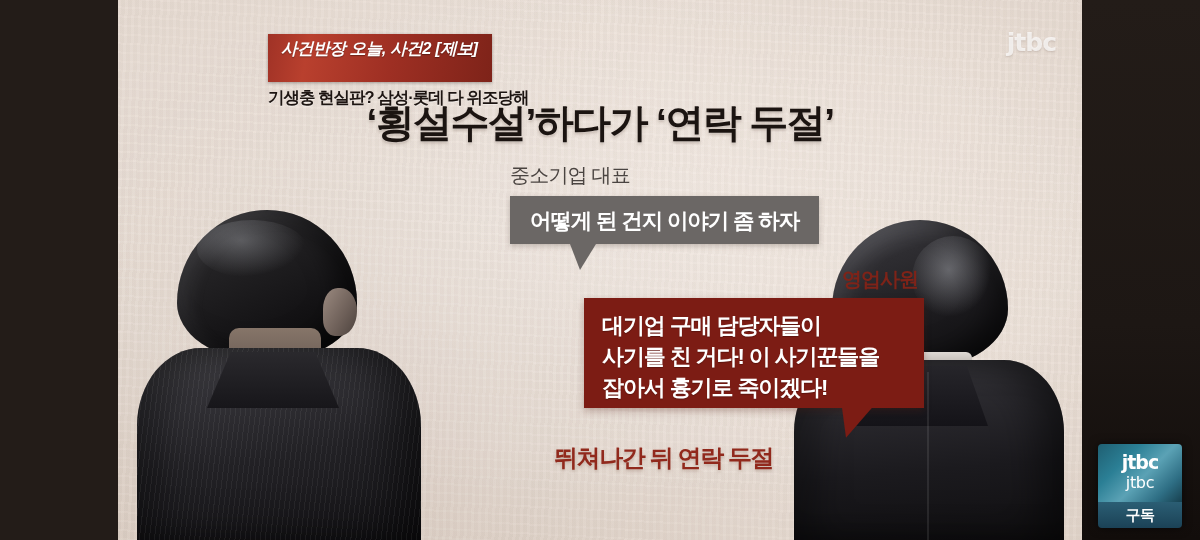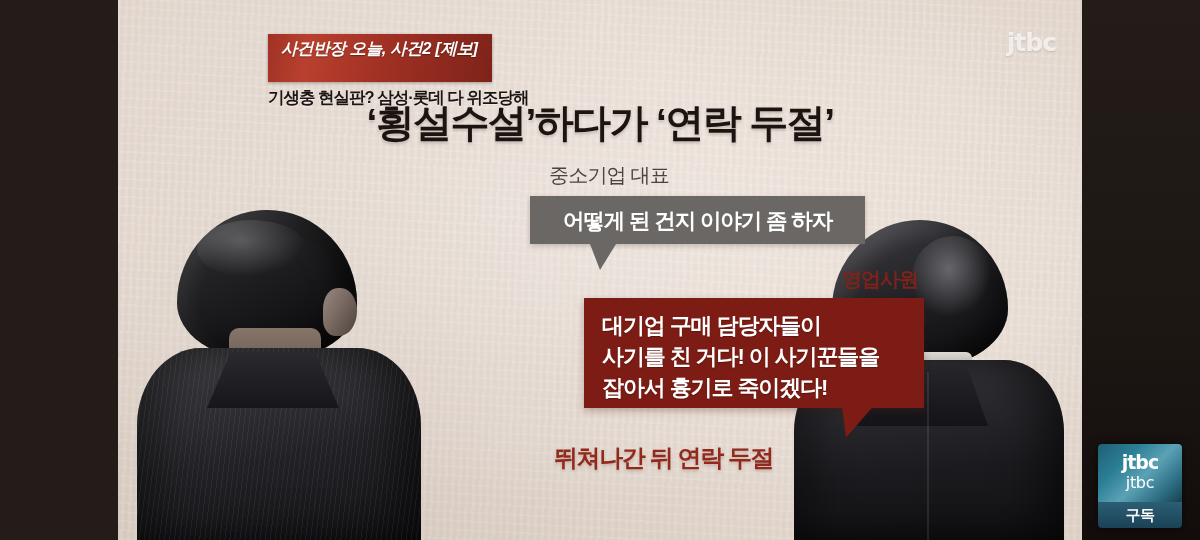--- a/index.html
+++ b/index.html
@@ -161,28 +161,28 @@
     position:absolute; left:0; right:0; top:96px; z-index:18;
     text-align:center;
     font-size:39px; font-weight:700;
     color:#1b1411; letter-spacing:-1.6px;
     text-shadow:0 2px 3px rgba(120,100,90,.35), 0 1px 0 rgba(255,255,255,.35);
   }
 
   
   #speaker1-label {
     position:absolute; left:392px; top:162px; z-index:18;
-    font-size:20px; font-weight:400; color:#4a4441; letter-spacing:-.8px;margin-left:39px;
+    font-size:20px; font-weight:400; color:#4a4441; letter-spacing:-.8px;
   }
   #bubble1 {
     position:absolute; left:392px; top:196px; z-index:18;
-    width:335px; height:48px;
+    width:309px; height:48px;
     background:#6b6765;
     box-shadow:0 2px 5px rgba(90,75,65,.3);
-    display:flex; align-items:center; justify-content:center;margin-left:20px;
+    display:flex; align-items:center; justify-content:center;
   }
   #bubble1-text {
     font-size:21.5px; font-weight:700; color:#fff; letter-spacing:-1.1px;
     white-space:nowrap;
   }
   #bubble1-tail {
     position:absolute; left:60px; top:48px;
     width:0; height:0;
     border-left:10px solid #6b6765;
     border-right:16px solid transparent;

